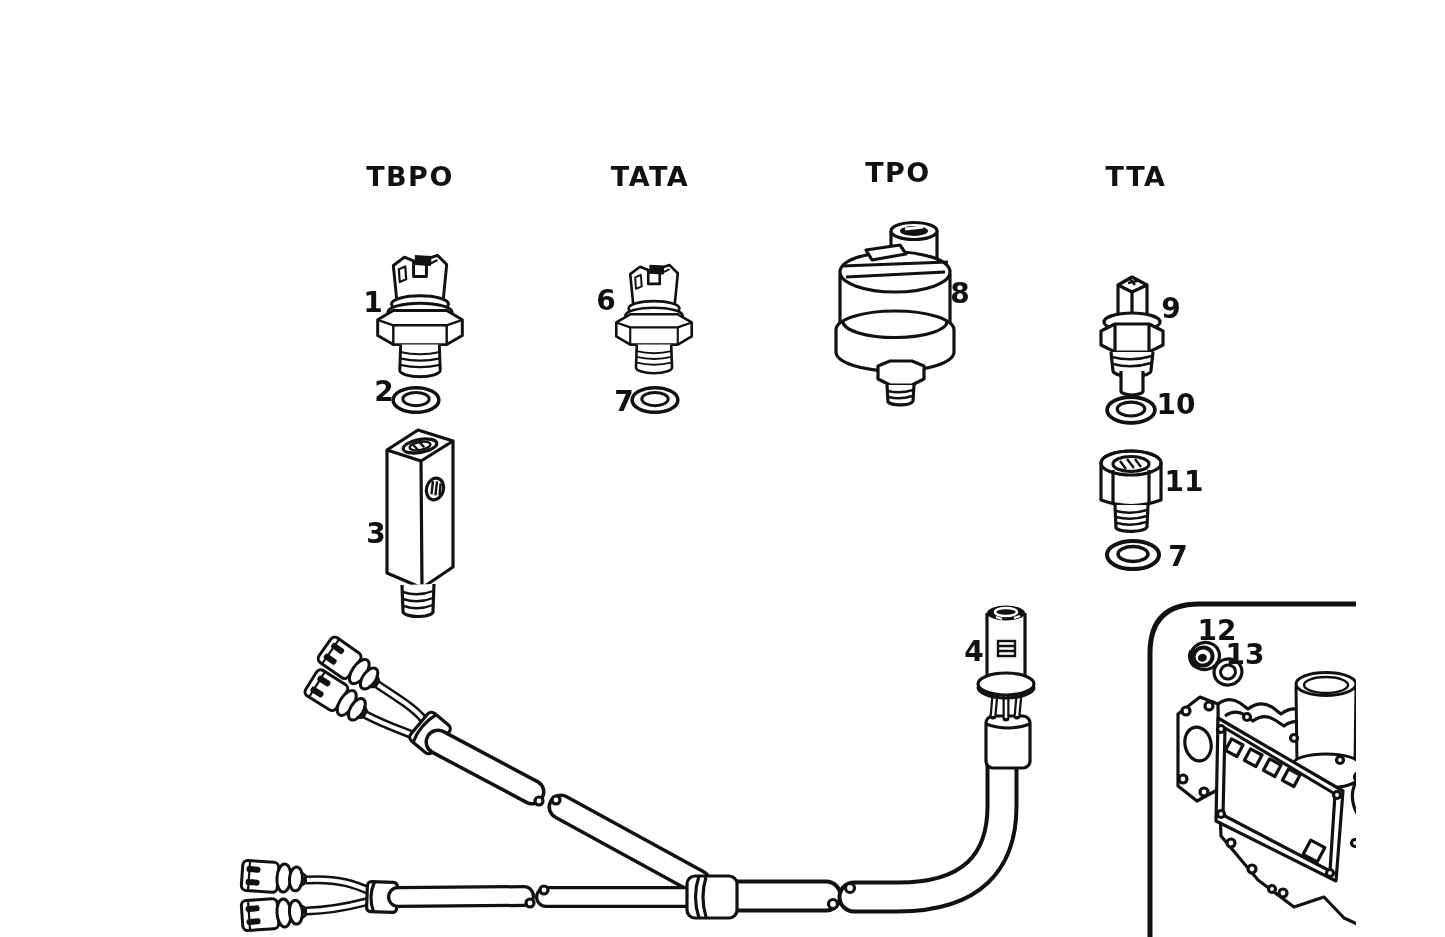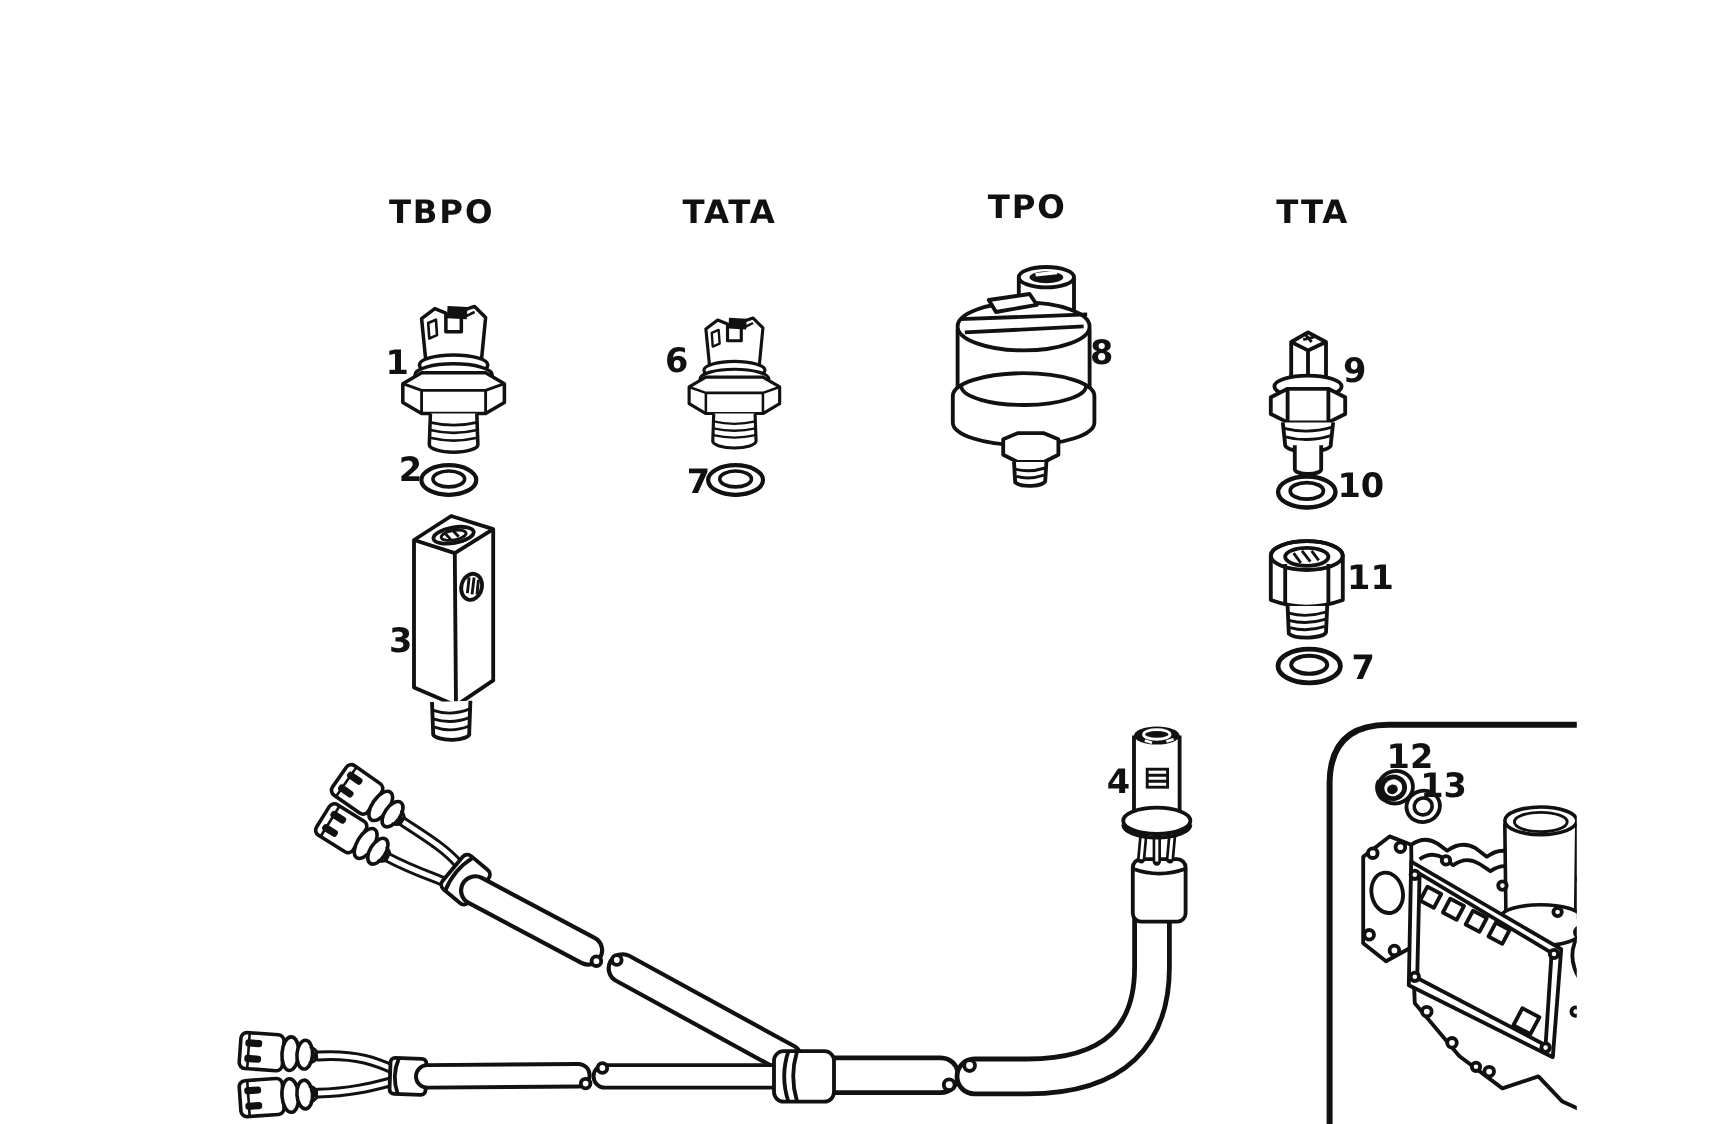--- a/index.html
+++ b/index.html
@@ -1,16 +1,16 @@
 <!DOCTYPE html>
 <html><head>
 <meta charset="utf-8">
 <style>
   html,body{margin:0;padding:0;background:#fff;}
-  .stage{position:relative;width:1314px;height:937px;background:#ffffff;overflow:hidden;}
+  .stage{position:relative;width:1314px;height:937px;background:#ffffff;overflow:hidden;padding-left:42px;}
   svg{display:block;}
   text{font-family:"DejaVu Sans",sans-serif;fill:#111;}
   .sec-label{font-size:27px;font-weight:bold;letter-spacing:1.5px;}
   .callout{font-size:28px;font-weight:bold;}
   .ln{stroke:#111;fill:none;stroke-width:3.2;stroke-linejoin:round;}
   .fw{stroke:#111;fill:#fff;stroke-width:3.2;stroke-linejoin:round;}
   .thin{stroke:#111;fill:none;stroke-width:2.4;}
   .dark{fill:#111;stroke:none;}
 </style>
 </head>

